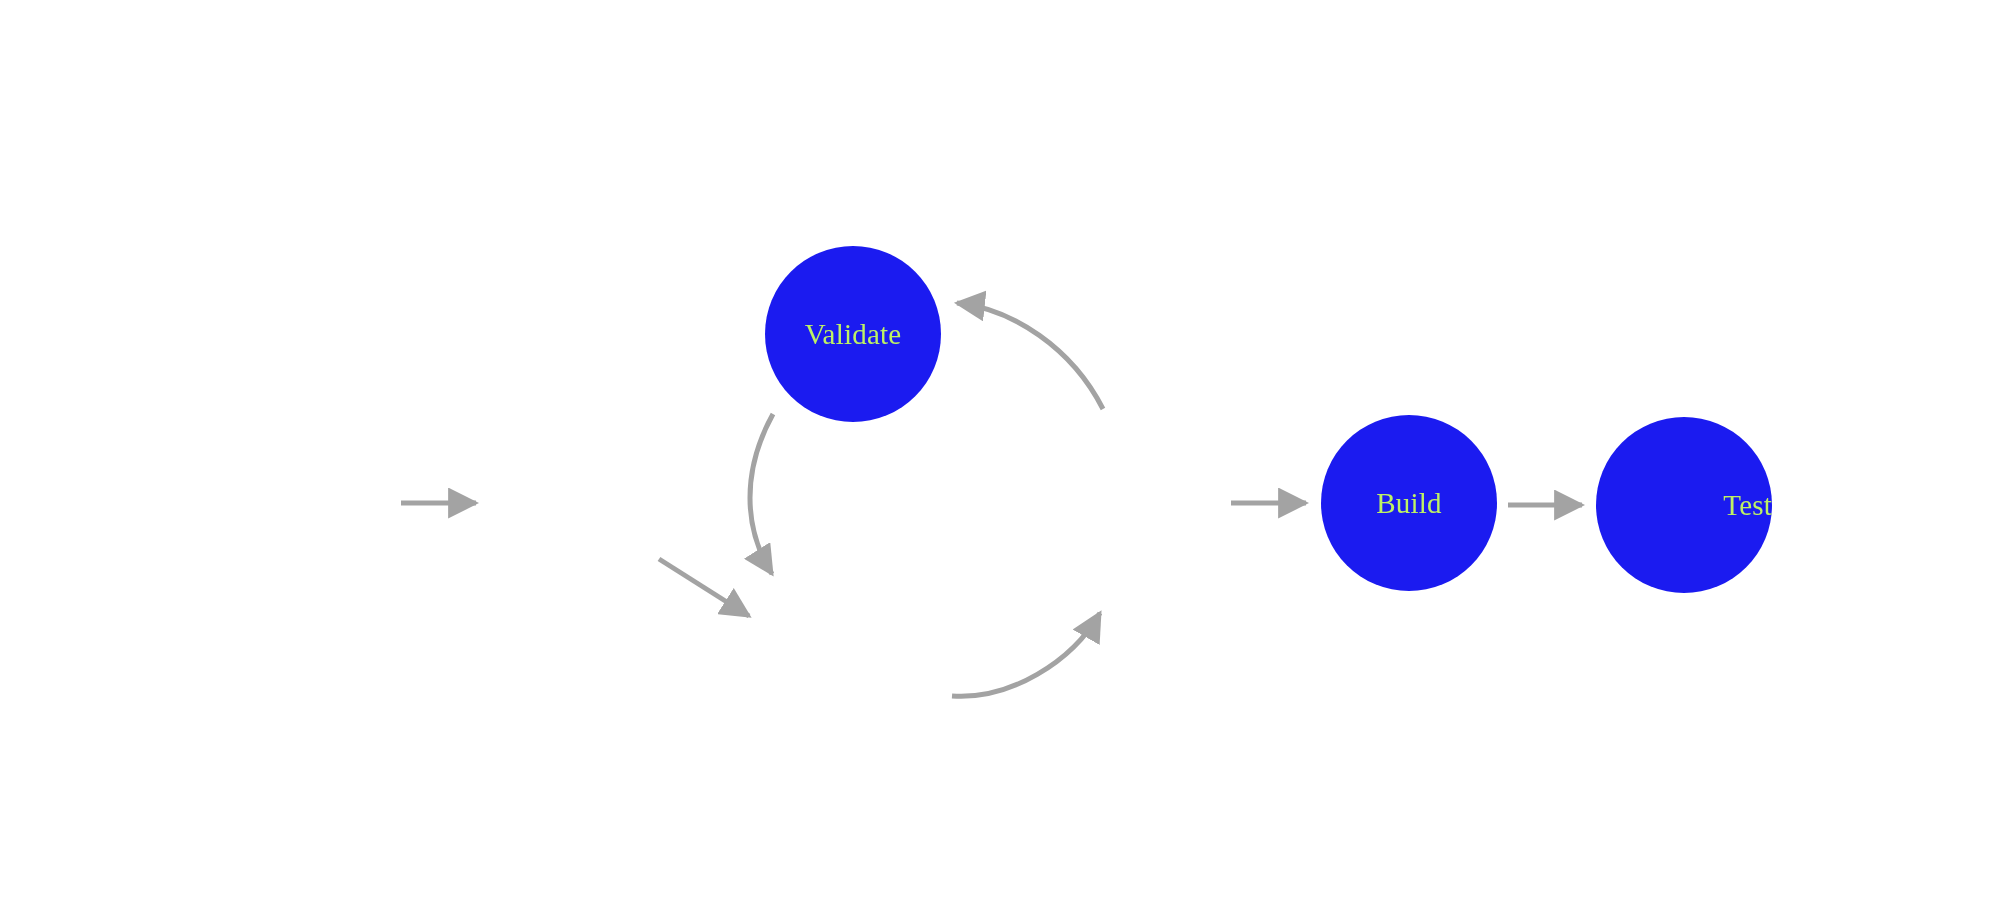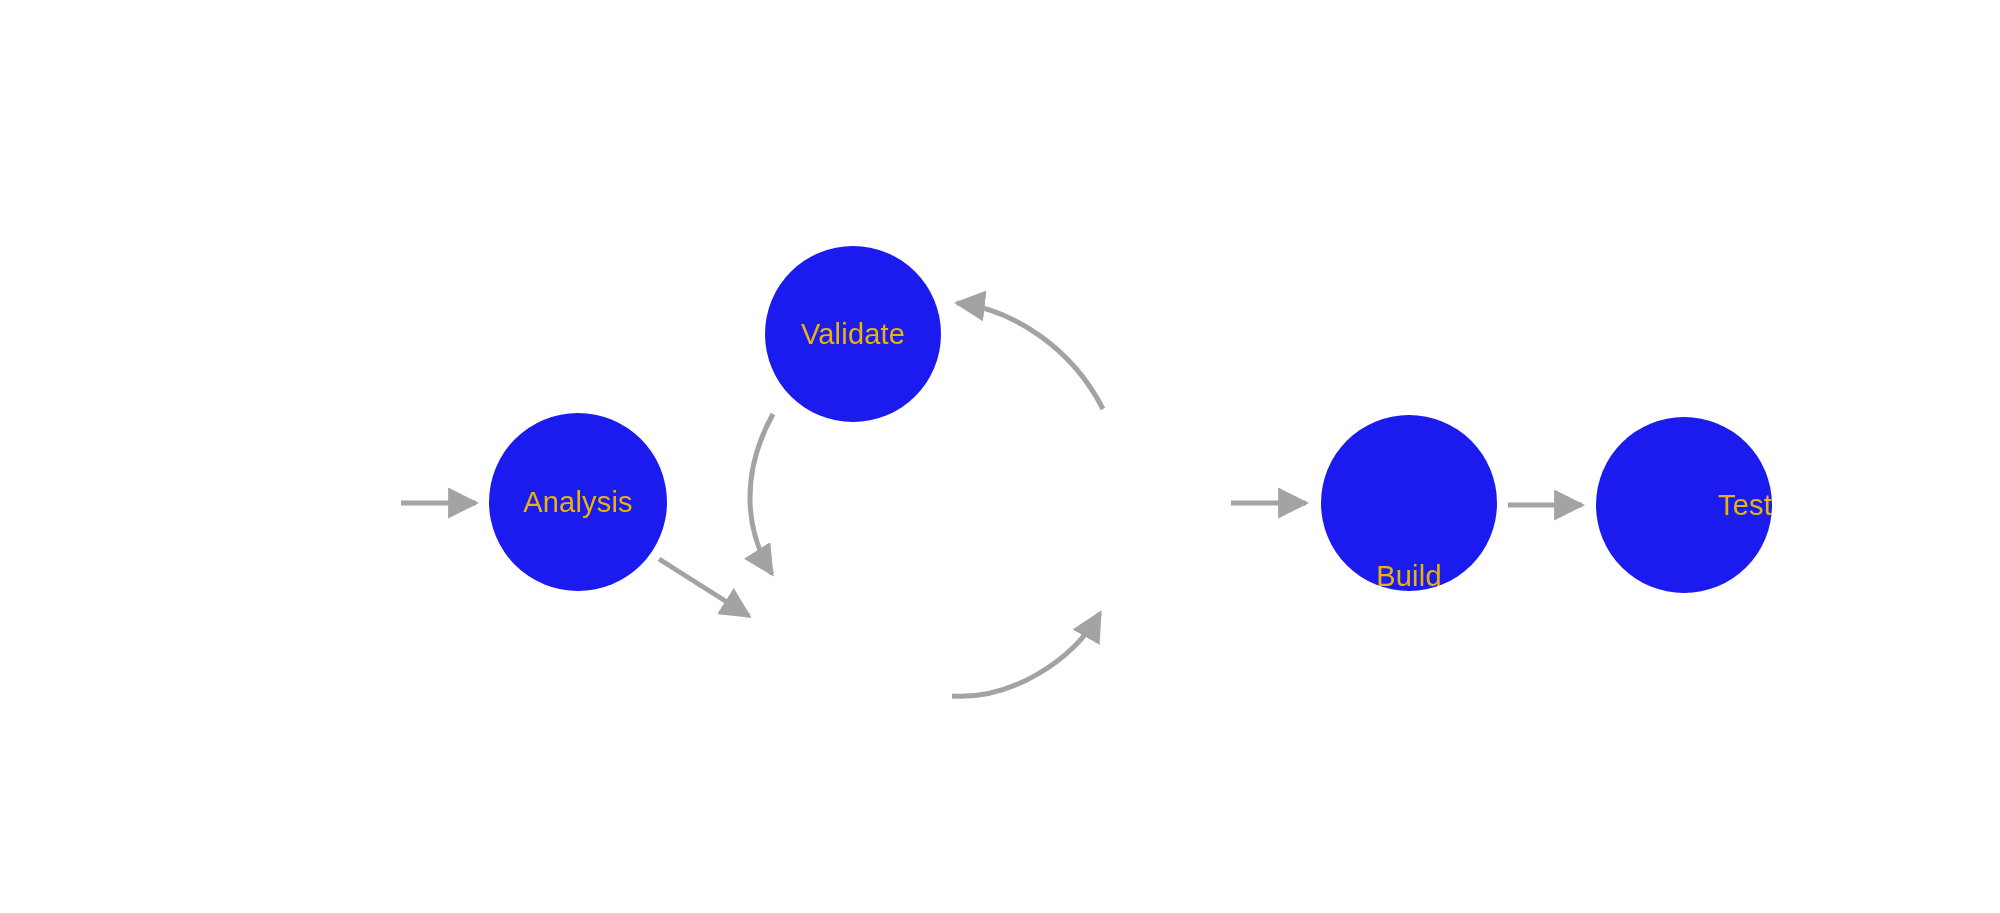--- a/index.html
+++ b/index.html
@@ -29,22 +29,22 @@
   .node {
     position: absolute;
     border-radius: 50%;
     background: #1b1bf0;
     display: flex;
     align-items: center;
     justify-content: center;
     box-sizing: border-box;
   }
   .node-label {
-    color: #eab308;
-    font-family: Liberation Sans, sans-serif;
+    color: #bef264;
+    font-family: Liberation Serif, serif;
     font-size: 29px;
     font-weight: 400;
     letter-spacing: 0.2px;
     line-height: 1;
     white-space: nowrap;
     text-align: center;
     user-select: none;
   }
 </style>
 </head>
@@ -82,31 +82,28 @@
     <g>
       <path d="M 1231 503 L 1306 503" fill="none" stroke="#a3a3a3" stroke-width="5" marker-end="url(#arrowhead)"></path>
     </g>
 
     <g>
       <path d="M 1508 505 L 1582 505" fill="none" stroke="#a3a3a3" stroke-width="5" marker-end="url(#arrowhead)"></path>
     </g>
   </svg>
 
 
-  <div class="node" id="node-analysis" style="left: 489px; top: 413px; width: 178px; height: 178px; background: rgb(27, 27, 240);">
-    <span class="node-label">Analysis</span>
-  </div>
 
   <div class="node" id="node-validate" style="left: 765px; top: 246px; width: 176px; height: 176px; background: rgb(27, 27, 240);">
     <span class="node-label">Validate</span>
   </div>
 
 
 
-  <div class="node" id="node-build" style="left: 1321px; top: 415px; width: 176px; height: 176px; background: rgb(27, 27, 240); align-items: flex-end;">
+  <div class="node" id="node-build" style="left: 1321px; top: 415px; width: 176px; height: 176px; background: rgb(27, 27, 240);">
     <span class="node-label">Build</span>
   </div>
 
   <div class="node" id="node-test" style="left: 1596px; top: 417px; width: 176px; height: 176px; background: rgb(27, 27, 240); justify-content: flex-end;">
     <span class="node-label">Test</span>
   </div>
 
 </div>
 
 </body></html>

